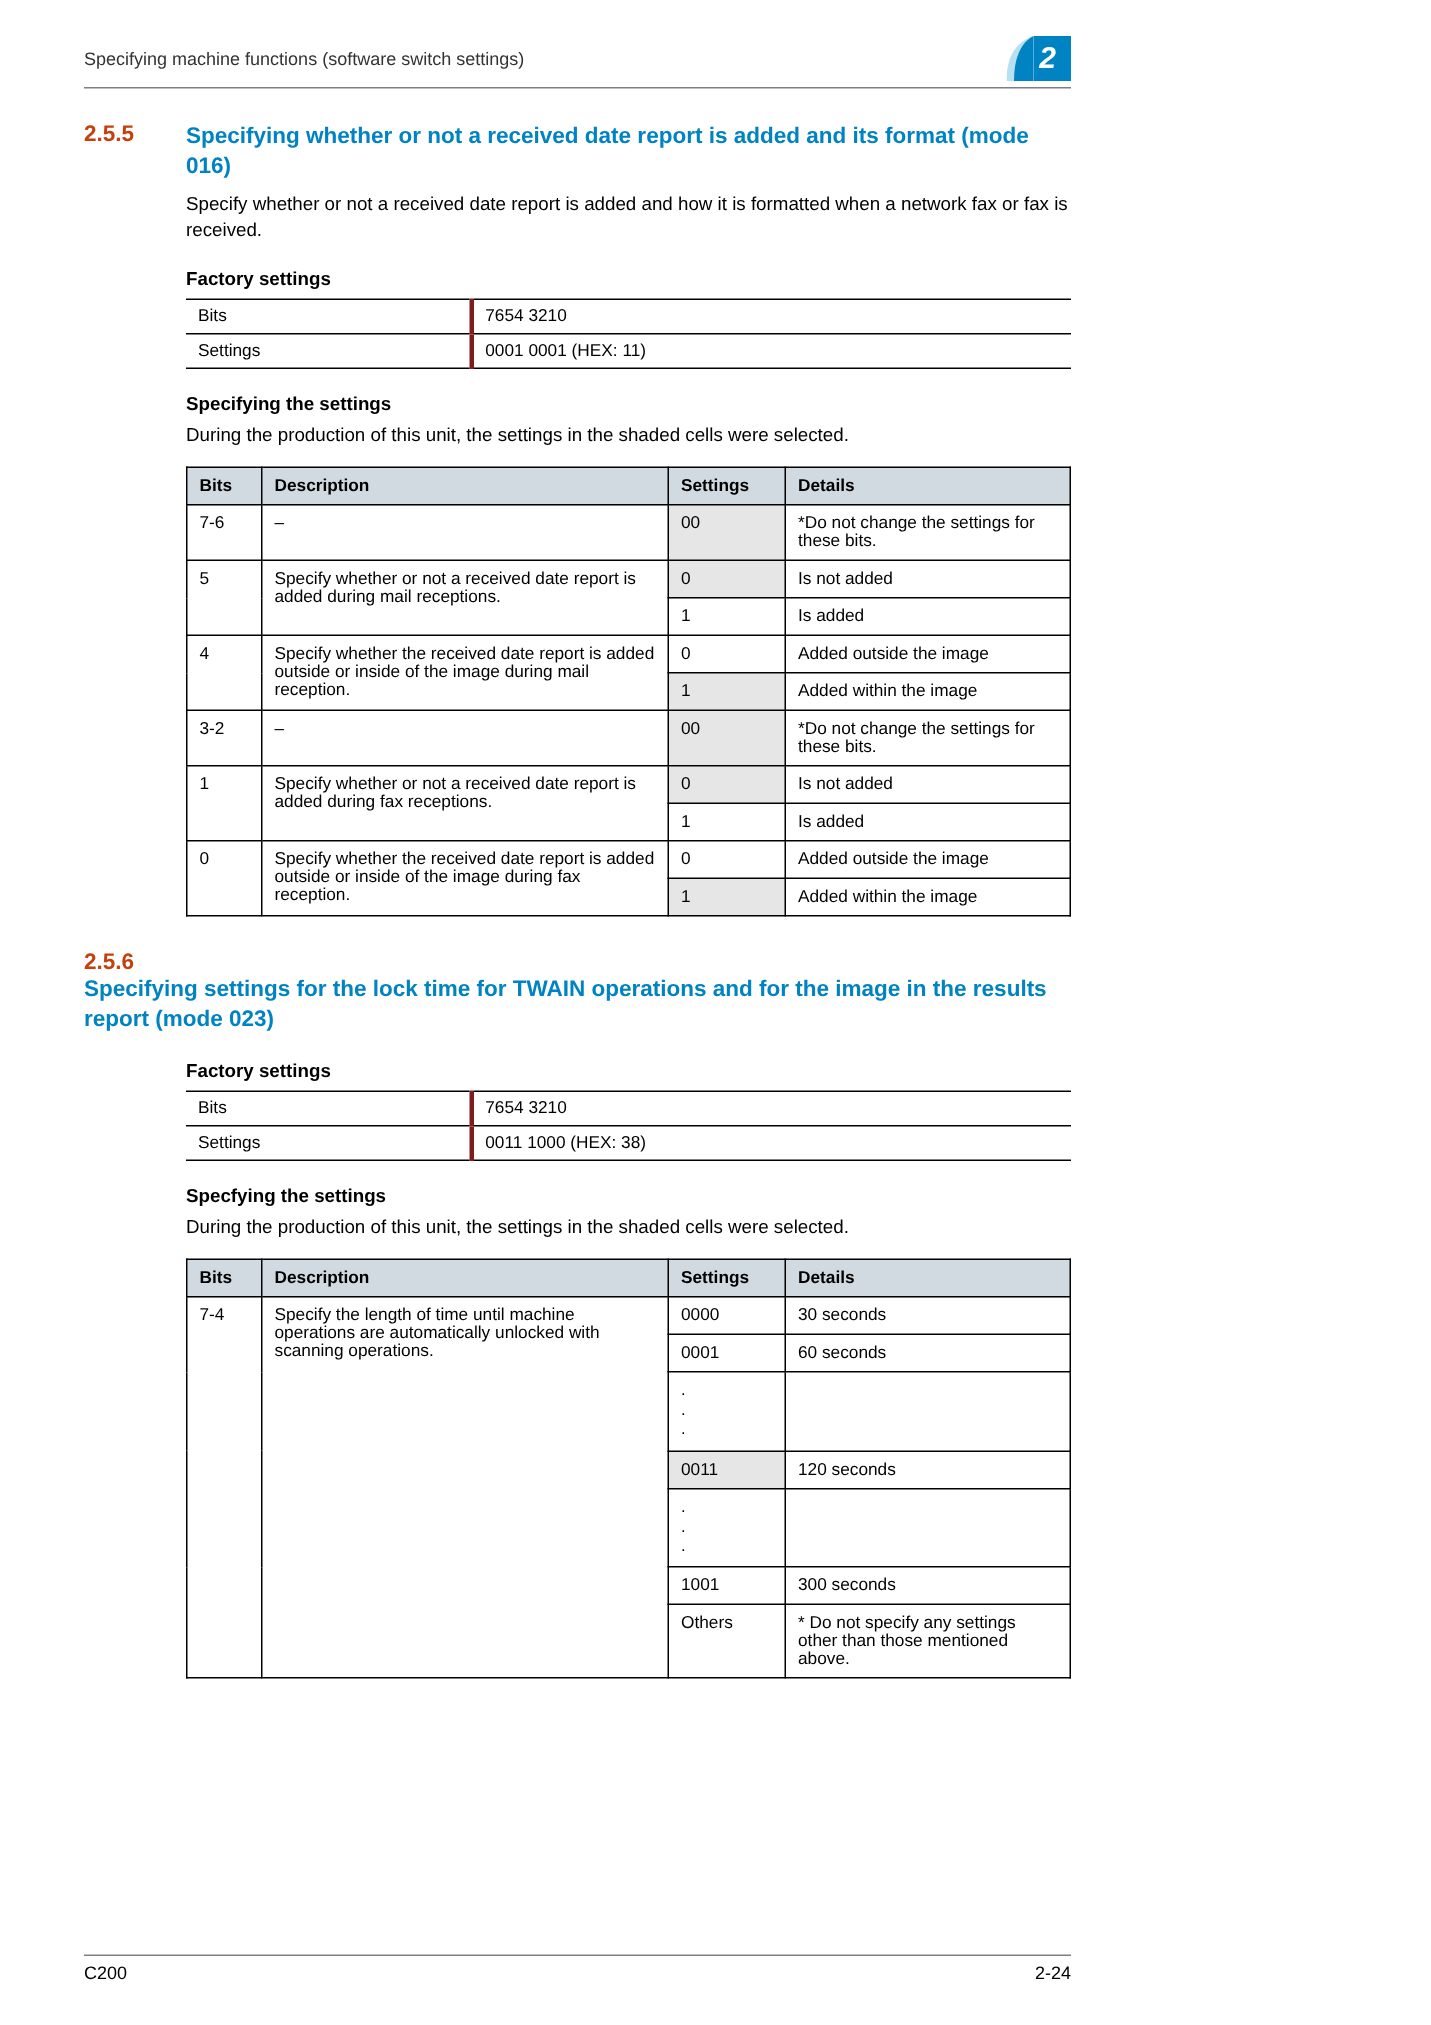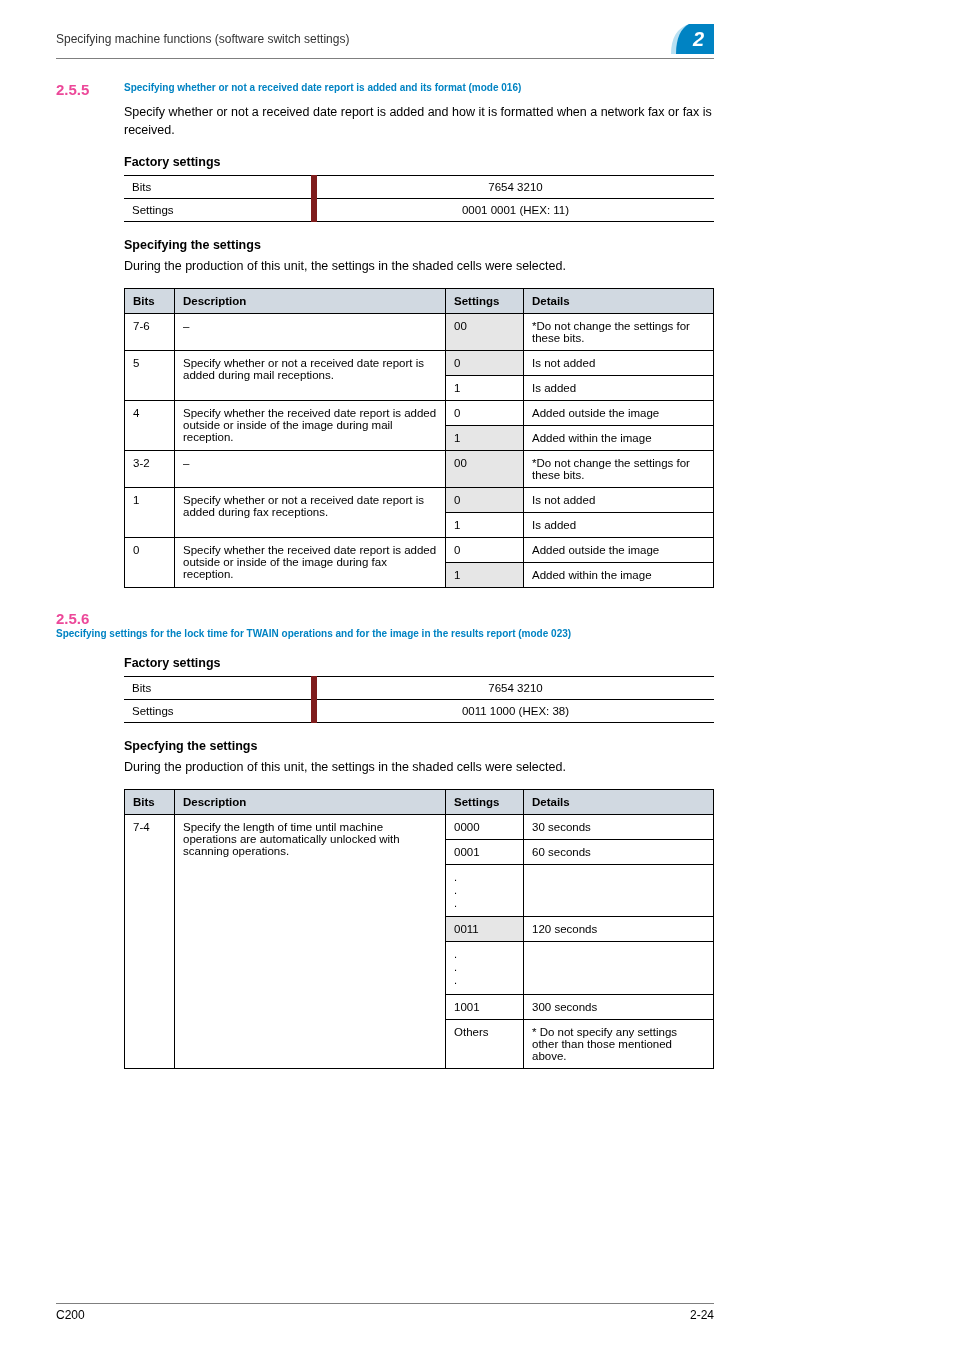--- a/index.html
+++ b/index.html
@@ -49,29 +49,29 @@
   }
 
   
   .sec {
     display: flex;
     align-items: flex-start;
     margin-top: 22px;
     margin-bottom: 6px;
   }
   .sec-num {
-    color: #ec4899;
+    color: #c2410c;
     font-weight: bold;
     font-size: 15px;
     min-width: 68px;
   }
   .sec-title {
     color: #0083c3;
     font-weight: bold;
-    font-size: 10px;
+    font-size: 15px;
     line-height: 1.35;
     flex: 1;
   }
   .body-text {
     margin-left: 68px;
     font-size: 12.5px;
     line-height: 1.4;
     margin-top: 6px;
   }
   .sub-heading {
@@ -94,22 +94,21 @@
     text-align: left;
   }
   table.simple td.label {
     width: 190px;
     border-top: 1px solid #000;
     border-bottom: 1px solid #000;
   }
   table.simple td.value {
     border-top: 1px solid #000;
     border-bottom: 1px solid #000;
-    border-left: 6px solid #7f1d1d;
-    text-align: center;
+    border-left: 3px solid #7f1d1d;
   }
 
   table.detail {
     margin-left: 68px;
     width: calc(100% - 68px);
     border-collapse: collapse;
     font-size: 11.5px;
   }
   table.detail th {
     background: #d1d9e1;

